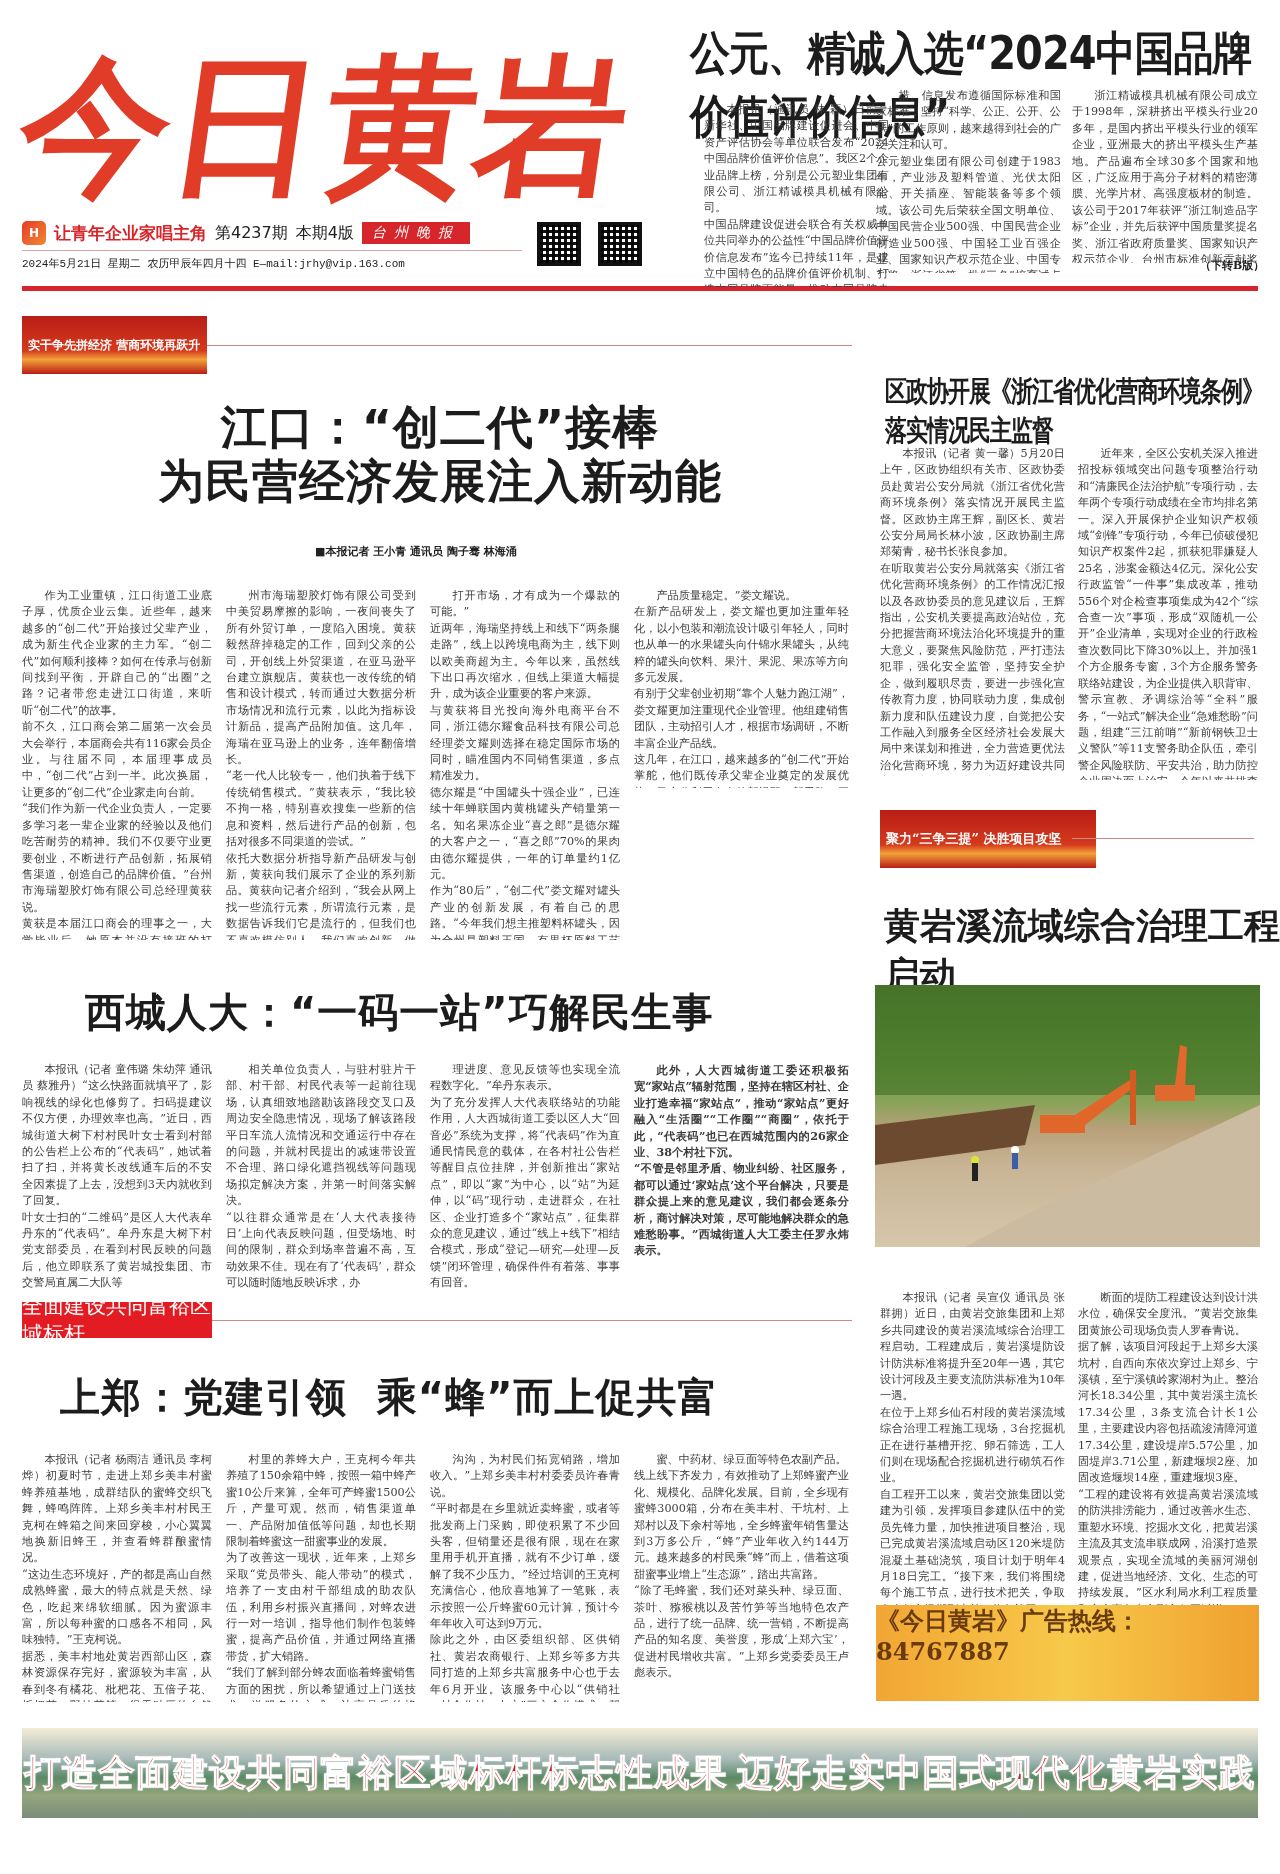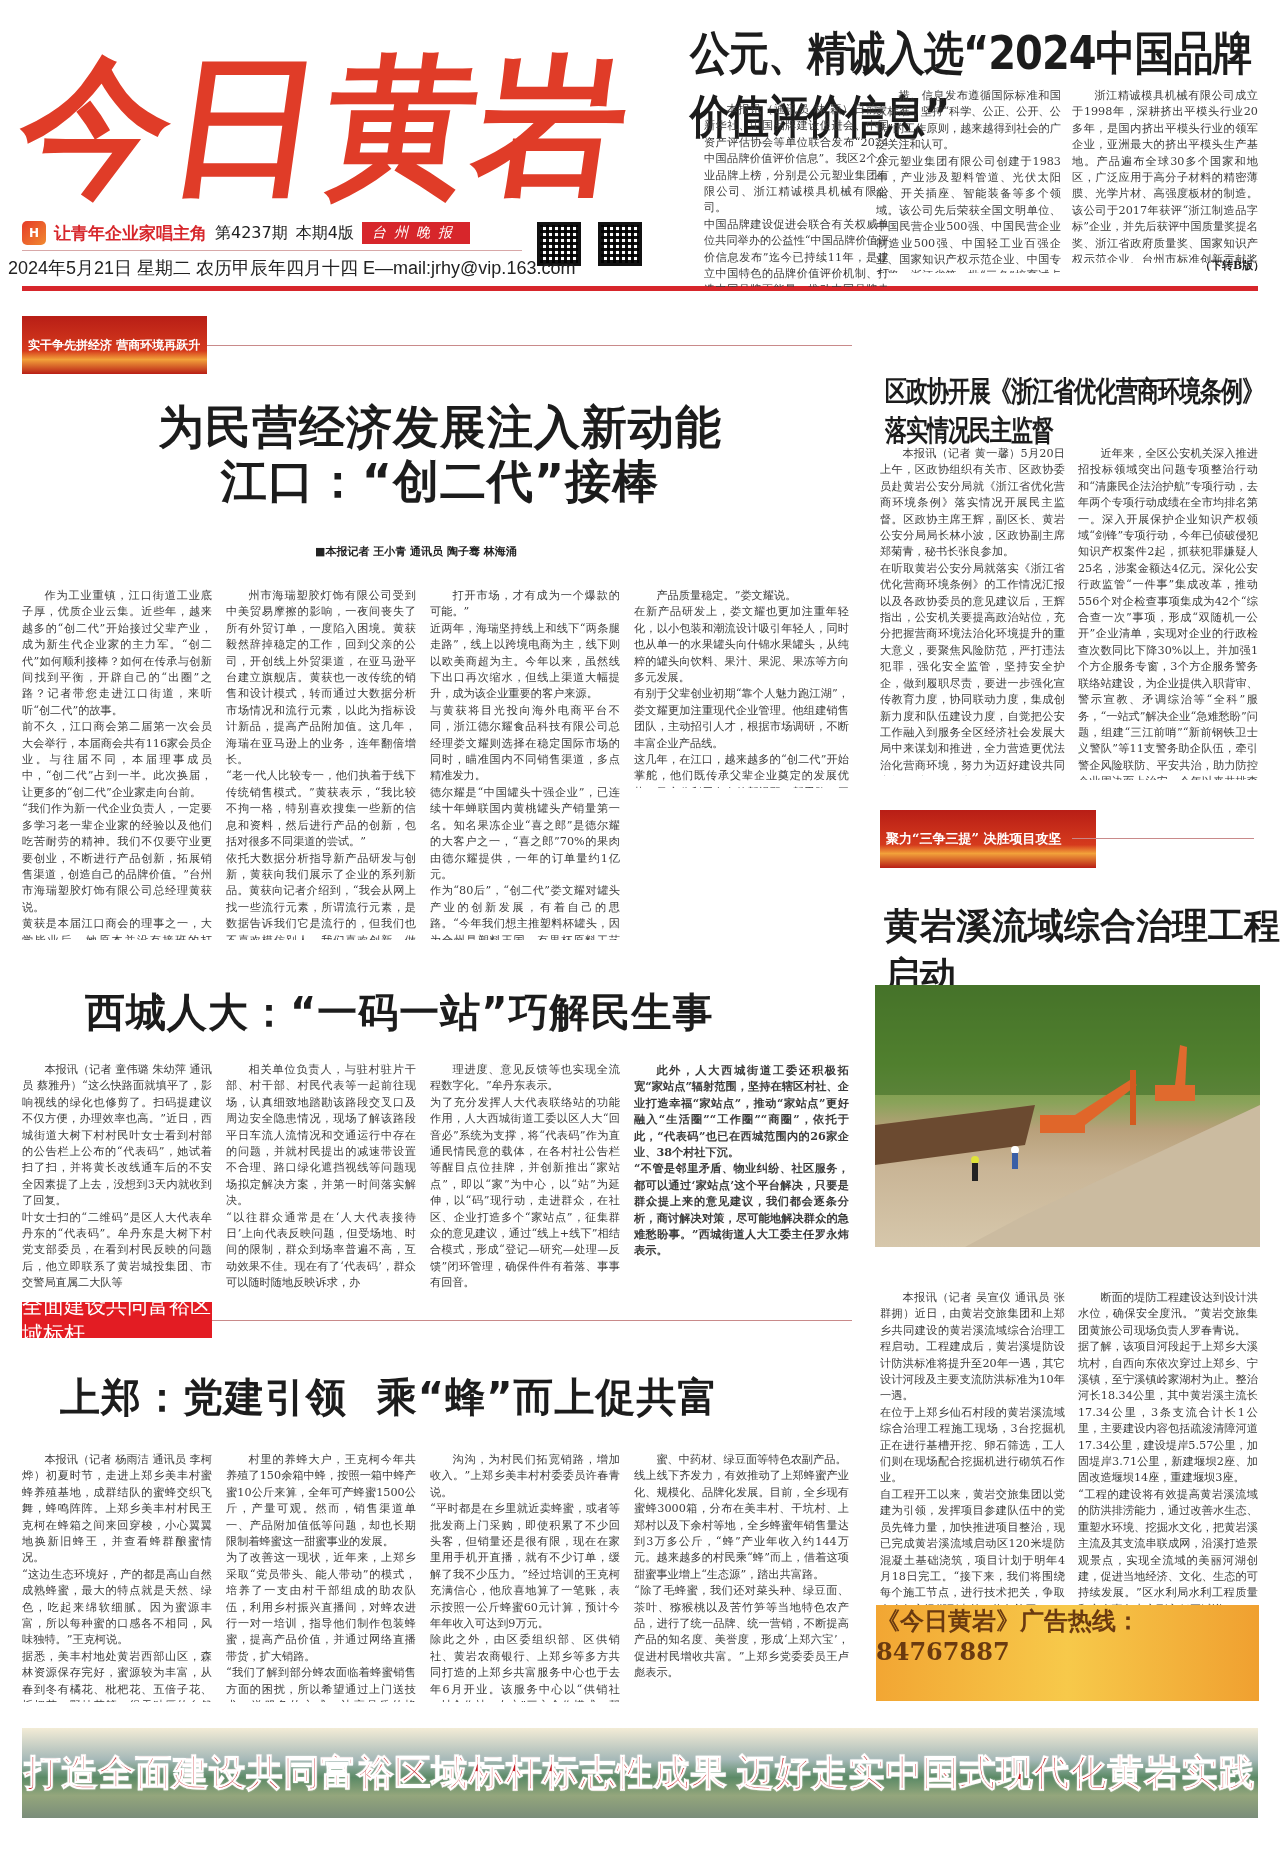--- a/index.html
+++ b/index.html
@@ -7,21 +7,21 @@
   body { position: relative; font-family: "DejaVu Serif", "Liberation Serif", serif; color: #2a2a2a; }
   .abs { position: absolute; }
   .masthead-logo { left: 22px; top: 40px; width: 600px; height: 175px; }
   .masthead-logo .char { position: absolute; color: #e03c28; font-family: "DejaVu Serif", serif; font-weight: bold; font-size: 150px; line-height: 1; transform: skew(-8deg); }
   .info-line { left: 22px; top: 220px; height: 26px; display: flex; align-items: center; gap: 8px; font-family: "DejaVu Sans", sans-serif; }
   .info-line .badge-icon { width: 24px; height: 24px; border-radius: 5px; background: linear-gradient(135deg,#e63a28,#f08a30); color:#fff; font-size: 12px; font-weight: bold; display:flex; align-items:center; justify-content:center; }
   .info-line .organ { color: #d7262b; font-weight: bold; font-size: 17px; }
   .info-line .issue { font-size: 16px; color: #222; }
   .info-line .taizhou { background: #d7262b; color: #fff; font-size: 14px; padding: 2px 10px; letter-spacing: 8px; font-family: "DejaVu Serif", serif; font-style: italic; }
   .info-sep { left: 22px; top: 250px; width: 500px; height: 1px; background: #d8a8a8; }
-  .date-line { left: 8px; top: 256px; font-family: Liberation Sans, sans-serif; font-size: 18px; color: #222; }
+  .date-line { left: 22px; top: 256px; font-family: Liberation Mono, monospace; font-size: 11px; color: #222; }
   .red-rule { left: 22px; top: 286px; width: 1236px; height: 5px; background: #d7262b; }
   .qr { width: 44px; height: 44px; background:
         repeating-linear-gradient(90deg,#111 0 3px,#fff 3px 6px),
         repeating-linear-gradient(0deg,#111 0 3px,#fff 3px 6px);
         background-blend-mode: multiply; border: 3px solid #111; }
   .qr1 { left: 537px; top: 222px; }
   .qr2 { left: 598px; top: 222px; }
   .headline { font-family: "DejaVu Sans", sans-serif; font-weight: bold; color: #1c1c1c; letter-spacing: 1px; }
   .top-headline { left: 690px; top: 22px; font-size: 40px; transform: scaleY(1.15); transform-origin: left top; letter-spacing: -1px; }
   .body-text { font-size: 11.2px; line-height: 16.4px; color: #3c3c3c; text-align: justify; overflow: hidden; }
@@ -70,22 +70,22 @@
 公元塑业集团有限公司创建于1983年，产业涉及塑料管道、光伏太阳能、开关插座、智能装备等多个领域。该公司先后荣获全国文明单位、中国民营企业500强、中国民营企业制造业500强、中国轻工业百强企业、国家知识产权示范企业、中国专利奖、浙江省第一批“三名”培育试点企业、浙江省标准创新重大贡献奖等荣誉。</p>
 </div>
 <div class="col body-text" style="left:1072px;top:88px;width:186px;height:175px;">
   <p style="white-space:pre-line;">浙江精诚模具机械有限公司成立于1998年，深耕挤出平模头行业20多年，是国内挤出平模头行业的领军企业，亚洲最大的挤出平模头生产基地。产品遍布全球30多个国家和地区，广泛应用于高分子材料的精密薄膜、光学片材、高强度板材的制造。该公司于2017年获评“浙江制造品字标”企业，并先后获评中国质量奖提名奖、浙江省政府质量奖、国家知识产权示范企业、台州市标准创新贡献奖等荣誉。</p>
 </div>
 <div class="abs continued" style="left:1200px;top:258px;text-align:right;">（下转B版）</div>
 
 <div class="abs section-banner" style="left:22px;top:316px;width:185px;height:58px;font-size:12px;">实干争先拼经济 营商环境再跃升</div>
 <div class="abs banner-line" style="left:207px;top:345px;width:645px;"></div>
 <div class="abs headline main-headline" style="left:60px;top:400px;width:760px;font-size:46px;line-height:54px;">
+  <div>江口：“创二代”接棒</div>
   <div>为民营经济发展注入新动能</div>
-  <div>江口：“创二代”接棒</div>
 </div>
 <div class="abs byline" style="left:315px;top:544px;">■本报记者 王小青 通讯员 陶子骞 林海涌</div>
 <div class="col body-text" style="left:22px;top:588px;width:190px;height:352px;">
   <p style="white-space:pre-line;">作为工业重镇，江口街道工业底子厚，优质企业云集。近些年，越来越多的“创二代”开始接过父辈产业，成为新生代企业家的主力军。“创二代”如何顺利接棒？如何在传承与创新间找到平衡，开辟自己的“出圈”之路？记者带您走进江口街道，来听听“创二代”的故事。
 前不久，江口商会第二届第一次会员大会举行，本届商会共有116家会员企业。与往届不同，本届理事成员中，“创二代”占到一半。此次换届，让更多的“创二代”企业家走向台前。
 “我们作为新一代企业负责人，一定要多学习老一辈企业家的经验以及他们吃苦耐劳的精神。我们不仅要守业更要创业，不断进行产品创新，拓展销售渠道，创造自己的品牌价值。”台州市海瑞塑胶灯饰有限公司总经理黄获说。
 黄获是本届江口商会的理事之一，大学毕业后，她原本并没有接班的打算。但在7年前，她父亲创立的台</p>
 </div>
 <div class="col body-text" style="left:226px;top:588px;width:190px;height:352px;">
   <p style="white-space:pre-line;">州市海瑞塑胶灯饰有限公司受到中美贸易摩擦的影响，一夜间丧失了所有外贸订单，一度陷入困境。黄获毅然辞掉稳定的工作，回到父亲的公司，开创线上外贸渠道，在亚马逊平台建立旗舰店。黄获也一改传统的销售和设计模式，转而通过大数据分析市场情况和流行元素，以此为指标设计新品，提高产品附加值。这几年，海瑞在亚马逊上的业务，连年翻倍增长。

